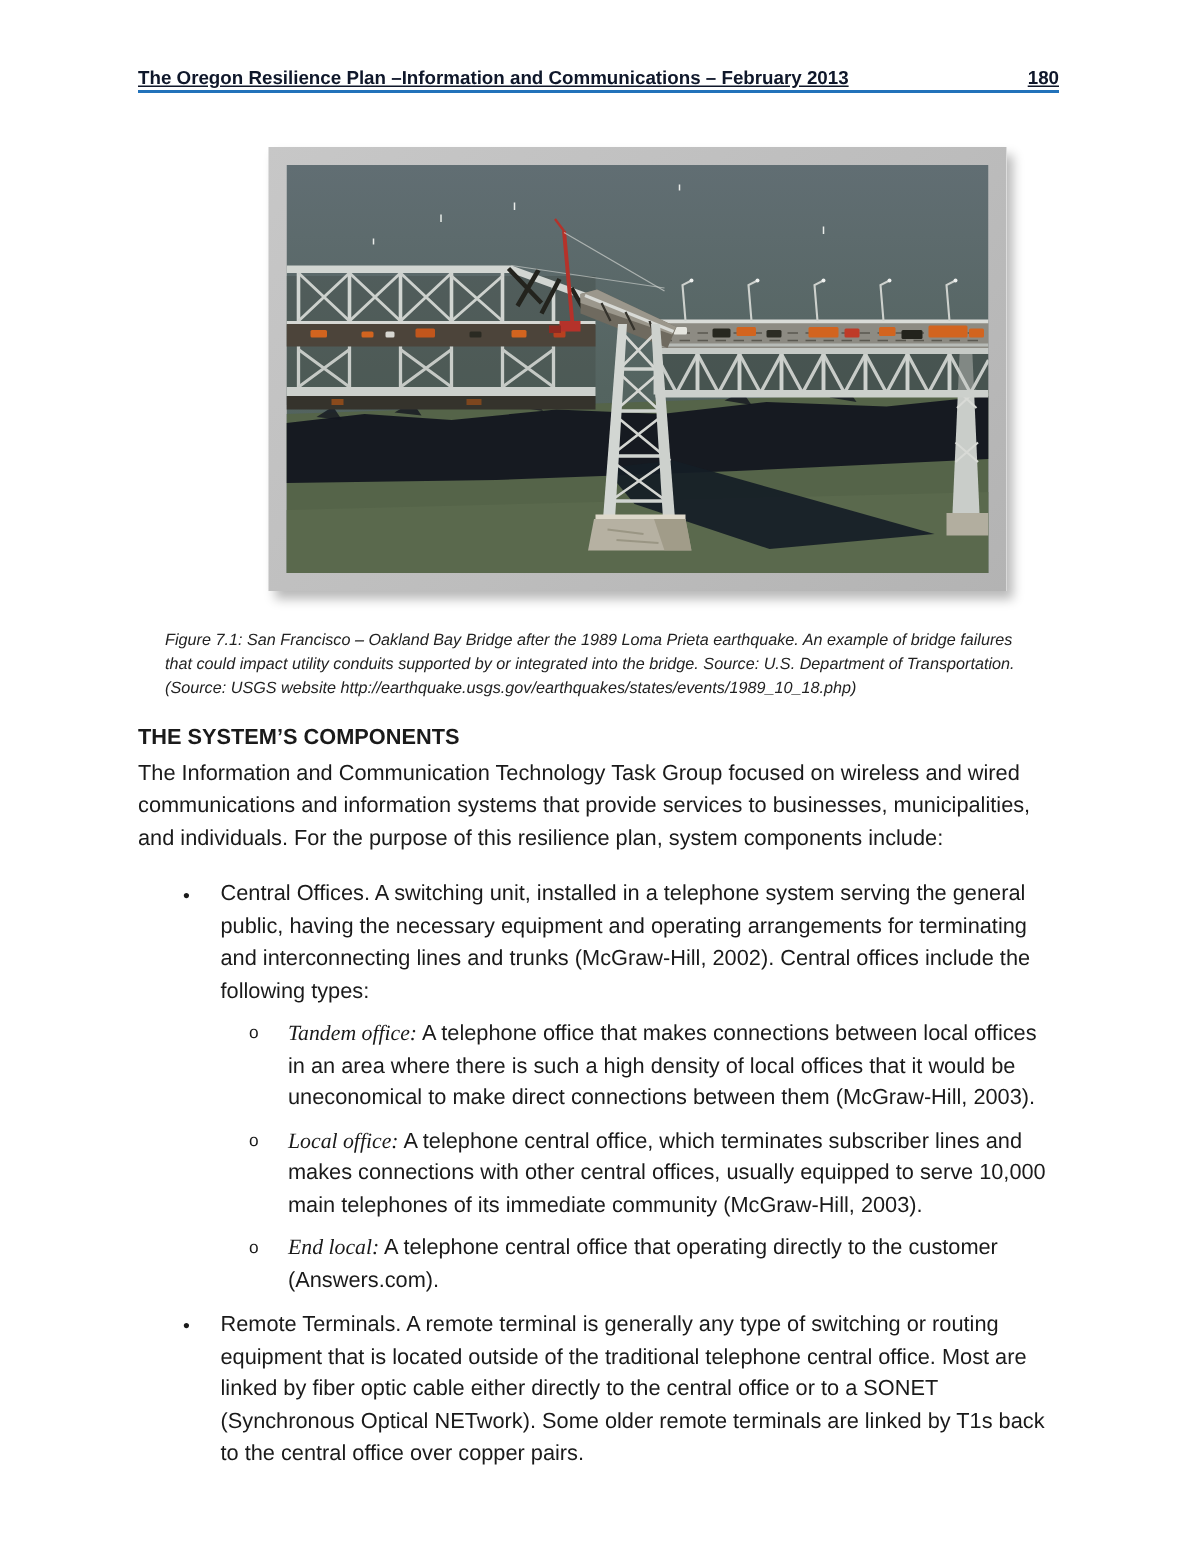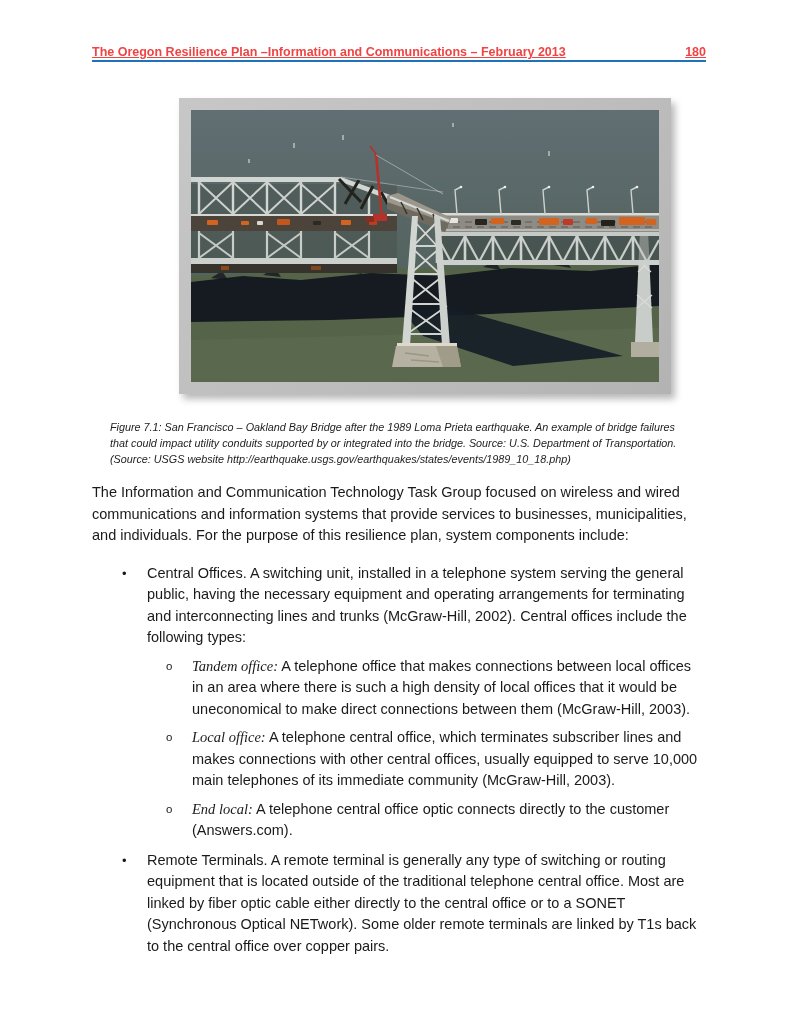--- a/index.html
+++ b/index.html
@@ -9,21 +9,21 @@
     font-family:"Liberation Sans", sans-serif;
     color:#1a1a1a;
     position:relative;
     overflow:hidden;
   }
   .running-header {
     position:absolute; top:45px; left:92px; width:614px;
     display:flex; justify-content:space-between; align-items:flex-end;
     border-bottom:2px solid #2272ba;
     padding-bottom:1px;
-    color:#ef4444; font-weight:bold; font-size:12.5px;
+    color:#0f172a; font-weight:bold; font-size:12.5px;
   }
   .running-header span { text-decoration:underline; }
   .figure-frame {
     position:absolute; top:98px; left:179px;
     width:468px; height:272px;
     padding:12px;
     background:linear-gradient(135deg,#c7c7c7 0%,#bdbdbd 55%,#b3b3b3 100%);
     box-shadow:4px 5px 7px rgba(0,0,0,0.28);
   }
   .figure-frame svg { display:block; width:468px; height:272px; }
@@ -186,40 +186,41 @@
       <line x1="185" y1="45" x2="252" y2="84" stroke="#d8dad6" stroke-width="0.8" opacity="0.65"></line>
       <rect x="182" y="104" width="14" height="7" fill="#b5322a"></rect>
       <rect x="175" y="107" width="8" height="5" fill="#8f2a22"></rect>
     </g>
   </svg>
 </div>
 
 <div class="figure-caption">Figure 7.1: San Francisco – Oakland Bay Bridge after the 1989 Loma Prieta earthquake. An example of bridge failures that could impact utility conduits supported by or integrated into the bridge. Source: U.S. Department of Transportation.  (Source: USGS website http://earthquake.usgs.gov/earthquakes/states/events/1989_10_18.php)</div>
 
 <div class="content">
+  <div class="section-heading">THE SYSTEM’S COMPONENTS</div>
   <p class="intro">The Information and Communication Technology Task Group focused on wireless and wired communications and information systems that provide services to businesses, municipalities, and individuals. For the purpose of this resilience plan, system components include:</p>
 
   <div class="b-item">
     <span class="b-marker">•</span>
     <div class="b-col">
       <div><span class="term">Central Offices.</span><span> A switching unit, installed in a telephone system serving the general public, having the necessary equipment and operating arrangements for terminating and interconnecting lines and trunks (McGraw-Hill, 2002). Central offices include the following types:</span></div>
 
       <div class="sub-item">
         <span class="sub-marker">o</span>
         <div class="sub-text"><span class="iterm">Tandem office:</span><span> A telephone office that makes connections between local offices in an area where there is such a high density of local offices that it would be uneconomical to make direct connections between them (McGraw-Hill, 2003).</span></div>
       </div>
 
       <div class="sub-item">
         <span class="sub-marker">o</span>
         <div class="sub-text"><span class="iterm">Local office:</span><span> A telephone central office, which terminates subscriber lines and makes connections with other central offices, usually equipped to serve 10,000 main telephones of its immediate community (McGraw-Hill, 2003).</span></div>
       </div>
 
       <div class="sub-item">
         <span class="sub-marker">o</span>
-        <div class="sub-text"><span class="iterm">End local:</span><span> A telephone central office optic connects directly to the customer (Answers.com).</span></div>
+        <div class="sub-text"><span class="iterm">End local:</span><span> A telephone central office that operating directly to the customer (Answers.com).</span></div>
       </div>
     </div>
   </div>
 
   <div class="b-item">
     <span class="b-marker">•</span>
     <div class="b-col">
       <div><span class="term">Remote Terminals.</span><span> A remote terminal is generally any type of switching or routing equipment that is located outside of the traditional telephone central office. Most are linked by fiber optic cable either directly to the central office or to a SONET (Synchronous Optical NETwork). Some older remote terminals are linked by T1s back to the central office over copper pairs.</span></div>
     </div>
   </div>

